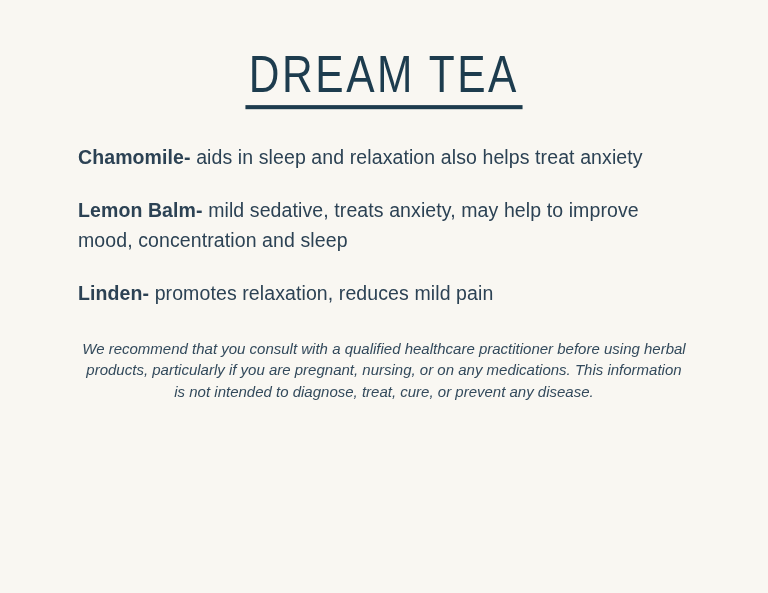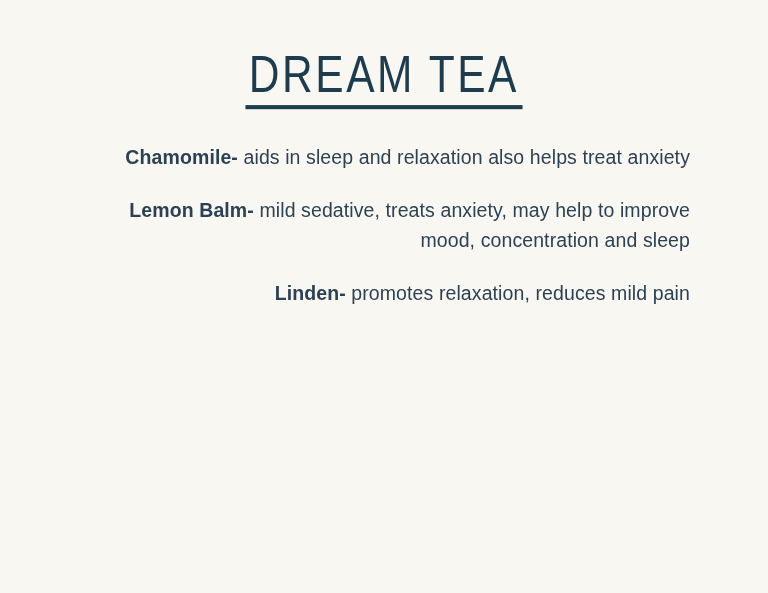--- a/index.html
+++ b/index.html
@@ -39,21 +39,20 @@
     line-height: 1.05;
     color: var(--title-color);
     border-bottom: 4px solid var(--title-color);
     padding: 0 4px 3px 4px;
     transform: scale(0.85, 1.02);
     transform-origin: center top;
     white-space: nowrap;
   }
   .ingredients {
     list-style: none;
-    text-align: right;
   }
   .ingredient {
     font-size: 19.5px;
     line-height: 30px;
     margin-bottom: 23px;
     letter-spacing: 0.1px;
   }
   .ingredient .name {
     font-weight: bold;
   }
@@ -74,13 +73,14 @@
   <div class="title-wrap">
     <h1 class="title">DREAM TEA</h1>
   </div>
 
   <ul class="ingredients">
       <li class="ingredient"><span class="name">Chamomile-</span> <span class="desc">aids in sleep and relaxation also helps treat anxiety</span></li>
       <li class="ingredient"><span class="name">Lemon Balm-</span> <span class="desc">mild sedative, treats anxiety, may help to improve mood, concentration and sleep</span></li>
       <li class="ingredient"><span class="name">Linden-</span> <span class="desc">promotes relaxation, reduces mild pain</span></li>
     </ul>
 
+  <p class="disclaimer">We recommend that you consult with a qualified healthcare practitioner before using herbal products, particularly if you are pregnant, nursing, or on any medications. This information is not intended to diagnose, treat, cure, or prevent any disease.</p>
 </div>
 
 </body></html>

